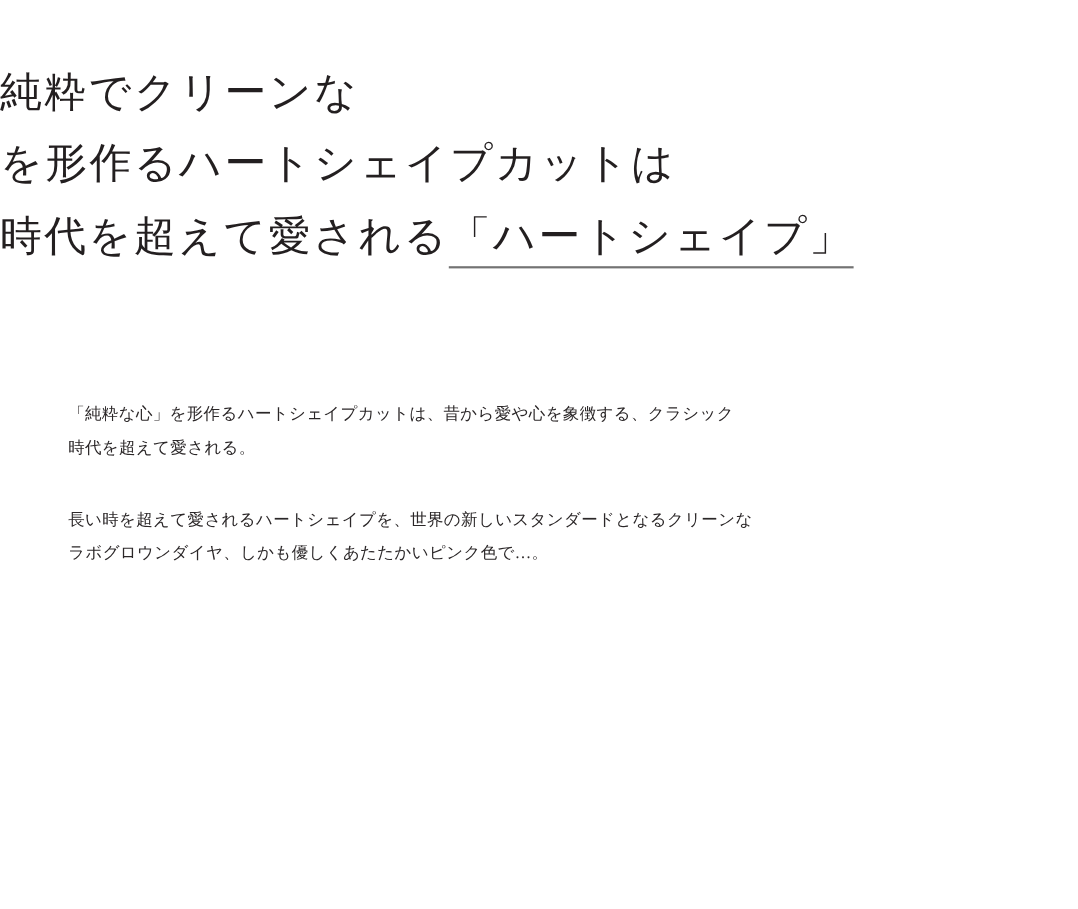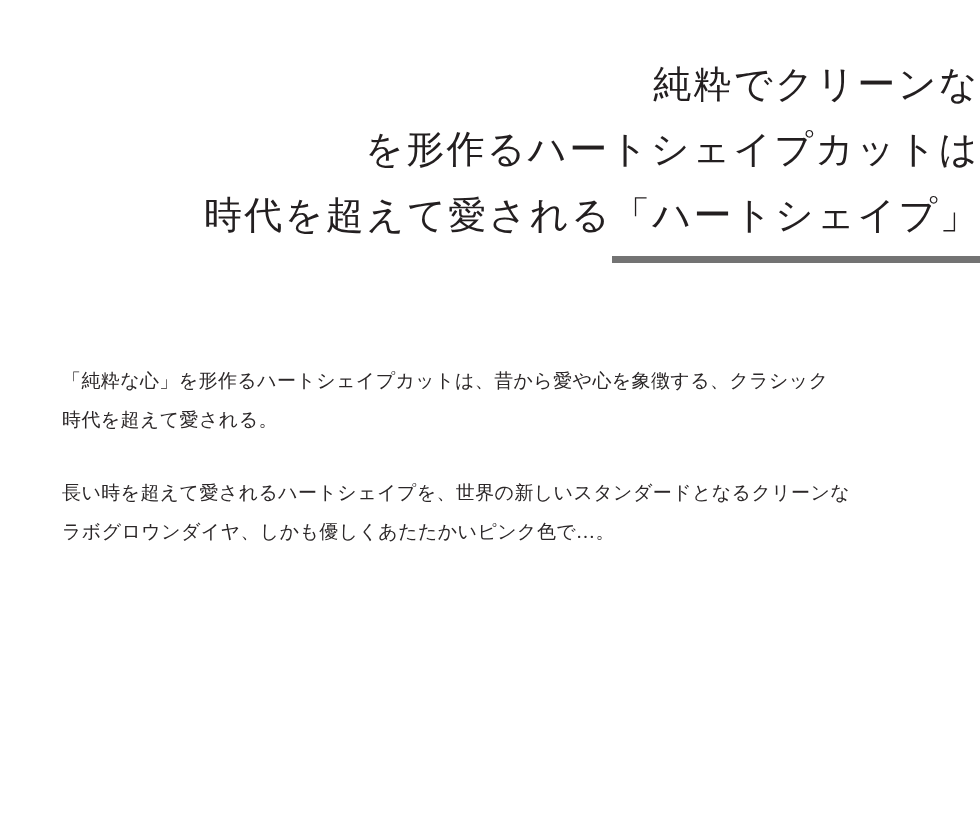--- a/index.html
+++ b/index.html
@@ -18,44 +18,44 @@
   .page {
     width: 980px;
     height: 826px;
     position: relative;
     box-sizing: border-box;
   }
 
   
   .heading {
     padding-top: 52px;
-    text-align: right;
+    text-align: left;
   }
   .heading-line {
     font-size: 38px;
     line-height: 1.72;
     letter-spacing: 0.06em;
     font-weight: 400;
     color: #231f20;
     white-space: nowrap;
   }
   .heading-line .underlined {
-    border-bottom: 7px solid #737373;
-    padding-bottom: 20px;
+    border-bottom: 2px solid #737373;
+    padding-bottom: 6px;
   }
 
   
   .body-copy {
     position: absolute;
     left: 62px;
     top: 362px;
     width: 860px;
   }
   .para {
-    font-size: 19px;
+    font-size: 15px;
     line-height: 2.05;
     letter-spacing: 0.02em;
     color: #2b2728;
     margin: 0 0 34px 0;
   }
   .para:last-child {
     margin-bottom: 0;
   }
   .para .ln {
     display: block;

